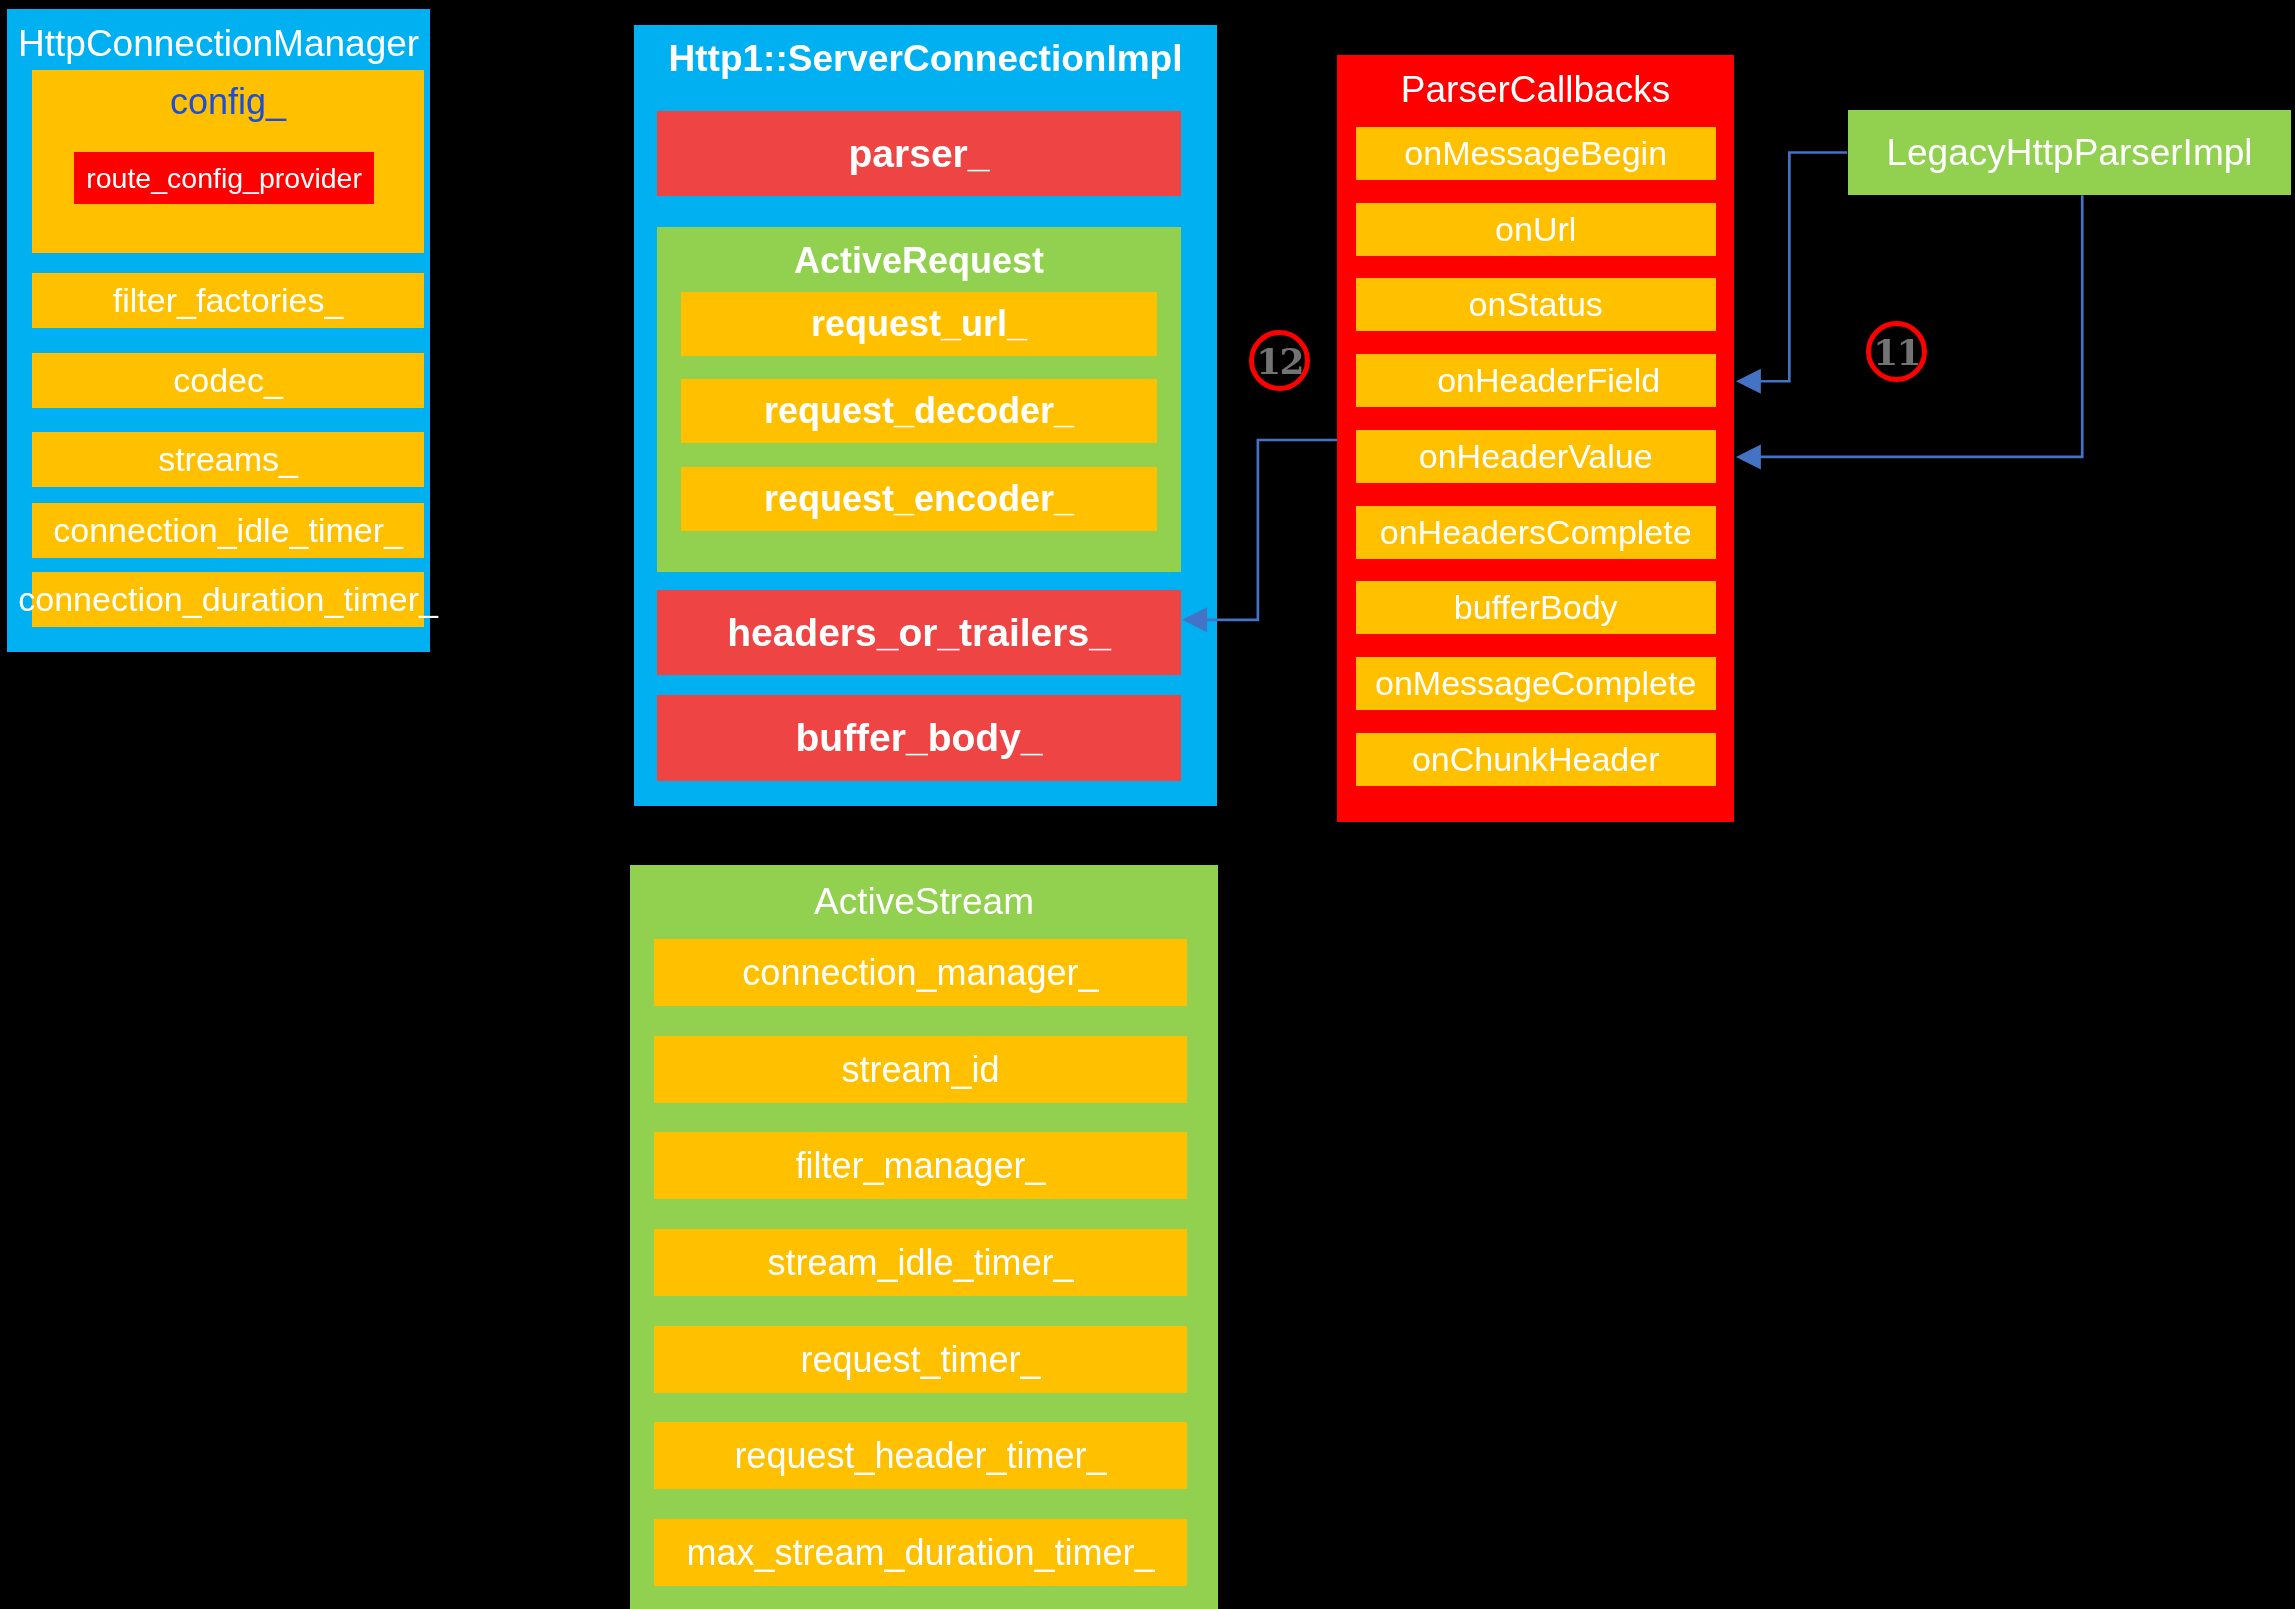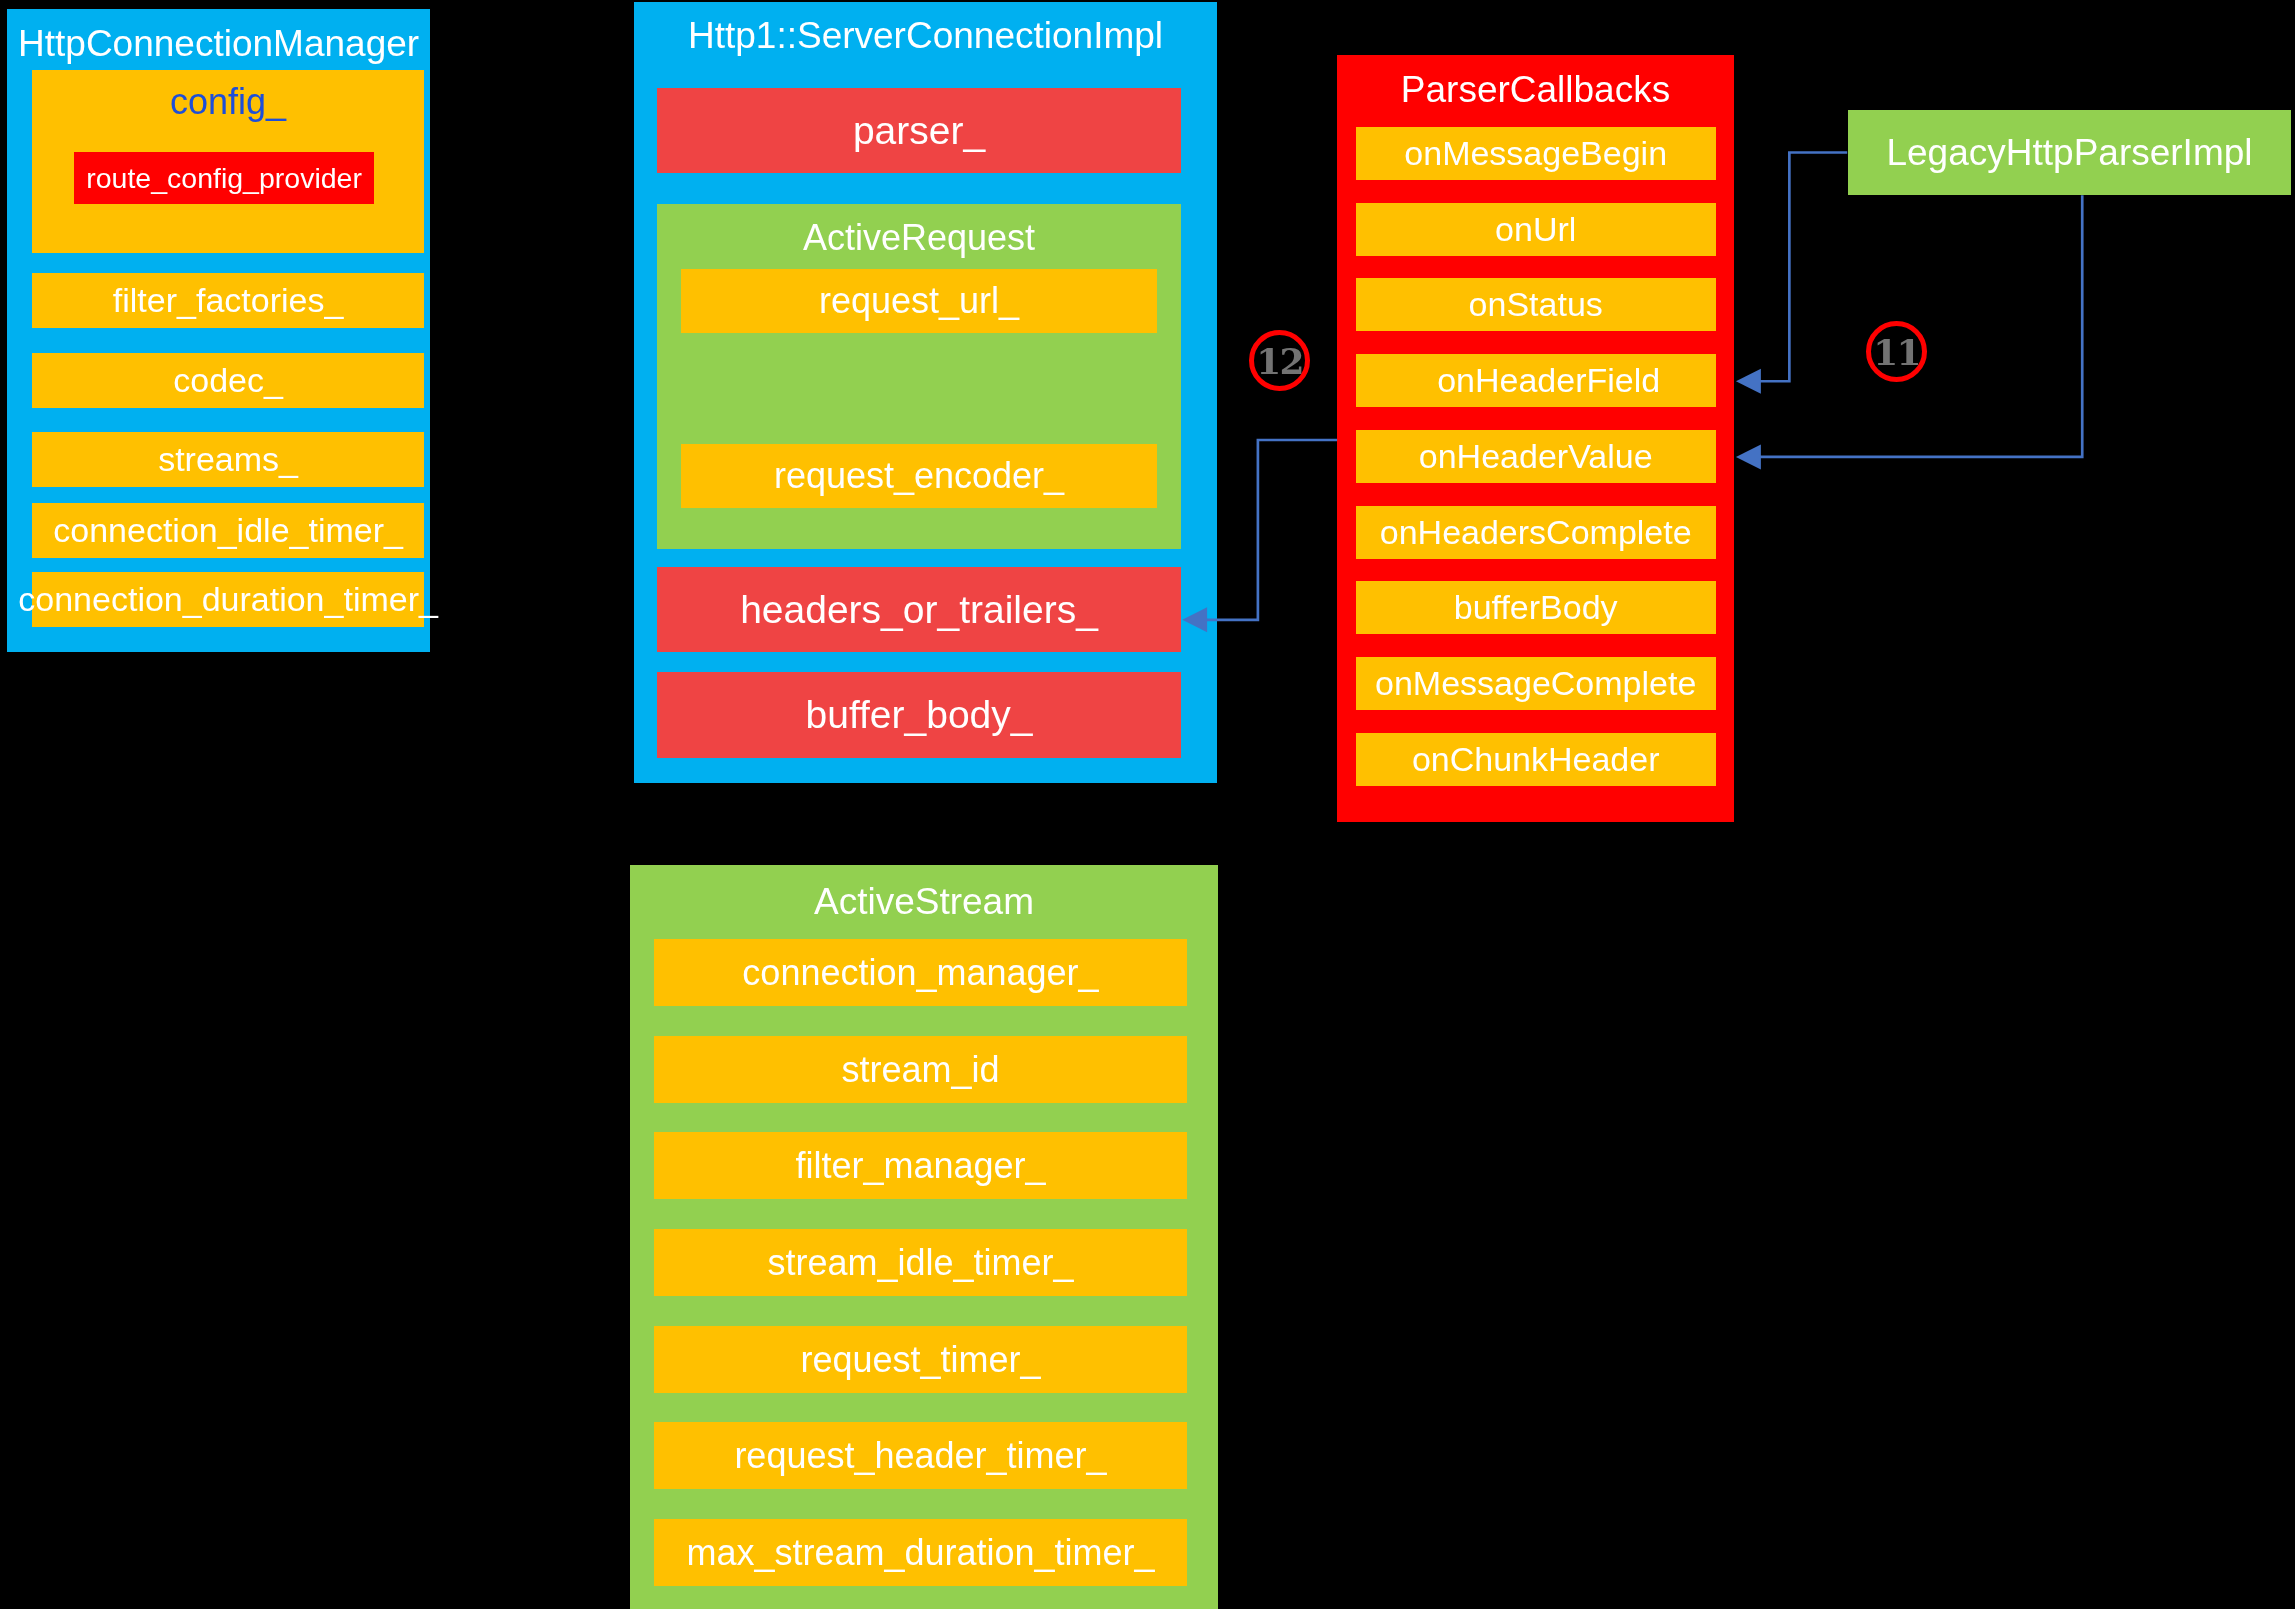--- a/index.html
+++ b/index.html
@@ -52,28 +52,29 @@
       <div class="row redrow f32" style="left:42px;top:82px;width:300px;height:52px;">route_config_provider</div>
     </div>
 
     <div class="row orange f38" style="left:25px;top:264px;width:392px;height:55px;">filter_factories_</div>
     <div class="row orange f38" style="left:25px;top:344px;width:392px;height:55px;">codec_</div>
     <div class="row orange f38" style="left:25px;top:423px;width:392px;height:55px;">streams_</div>
     <div class="row orange f38" style="left:25px;top:494px;width:392px;height:55px;">connection_idle_timer_</div>
     <div class="row orange f38" style="left:25px;top:563px;width:392px;height:55px;">connection_duration_timer_</div>
   </div>
 
-  <div class="box blue" style="left:634px;top:2px;width:583px;height:781px;">
+  <div class="box blue" style="left:634px;top:25px;width:583px;height:781px;font-weight:bold;">
     <div class="box-title t42" style="top:12.5px;">Http1::ServerConnectionImpl</div>
 
     <div class="row green f44" style="left:23px;top:86px;width:524px;height:85px;">parser_</div>
 
     <div class="box greenbg" style="left:23px;top:202px;width:524px;height:345px;">
       <div class="box-title t40" style="top:12.5px;">ActiveRequest</div>
       <div class="row orange f40" style="left:24px;top:65px;width:476px;height:64px;">request_url_</div>
+      <div class="row orange f40" style="left:24px;top:152px;width:476px;height:64px;">request_decoder_</div>
       <div class="row orange f40" style="left:24px;top:240px;width:476px;height:64px;">request_encoder_</div>
     </div>
 
     <div class="row green f44" style="left:23px;top:565px;width:524px;height:85px;">headers_or_trailers_</div>
     <div class="row green f44" style="left:23px;top:670px;width:524px;height:86px;">buffer_body_</div>
   </div>
 
   <div class="box redbg" style="left:1337px;top:55px;width:397px;height:767px;">
     <div class="box-title t42" style="top:14.2px;">ParserCallbacks</div>
     <div class="row orange f38" style="left:18.7px;top:72px;width:360px;height:53px;">onMessageBegin</div>

